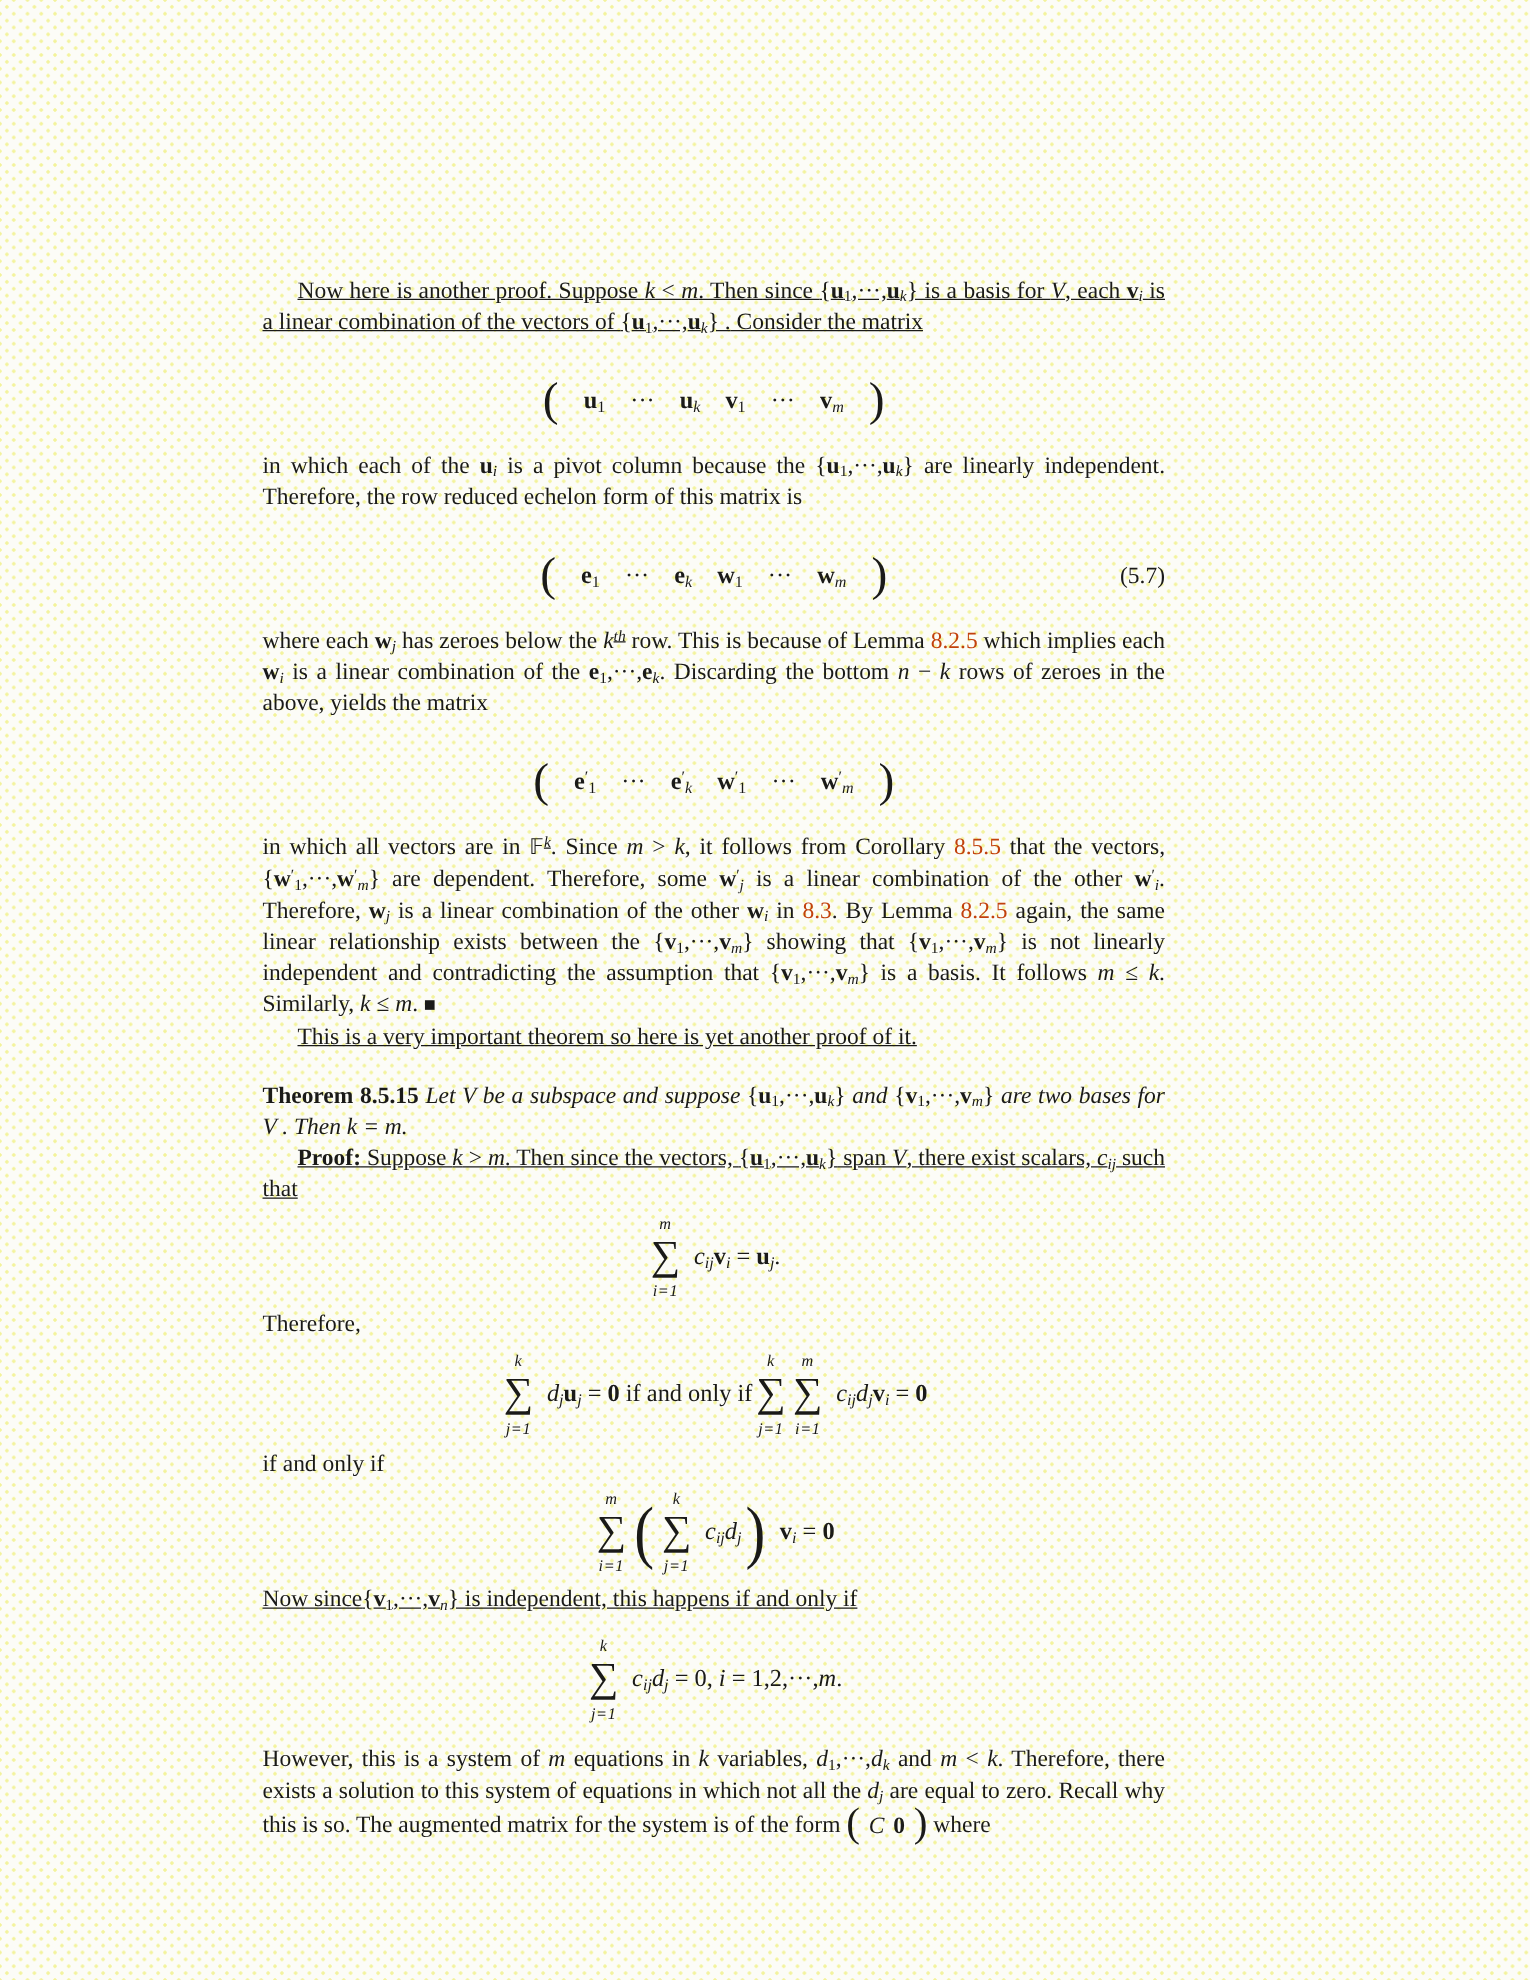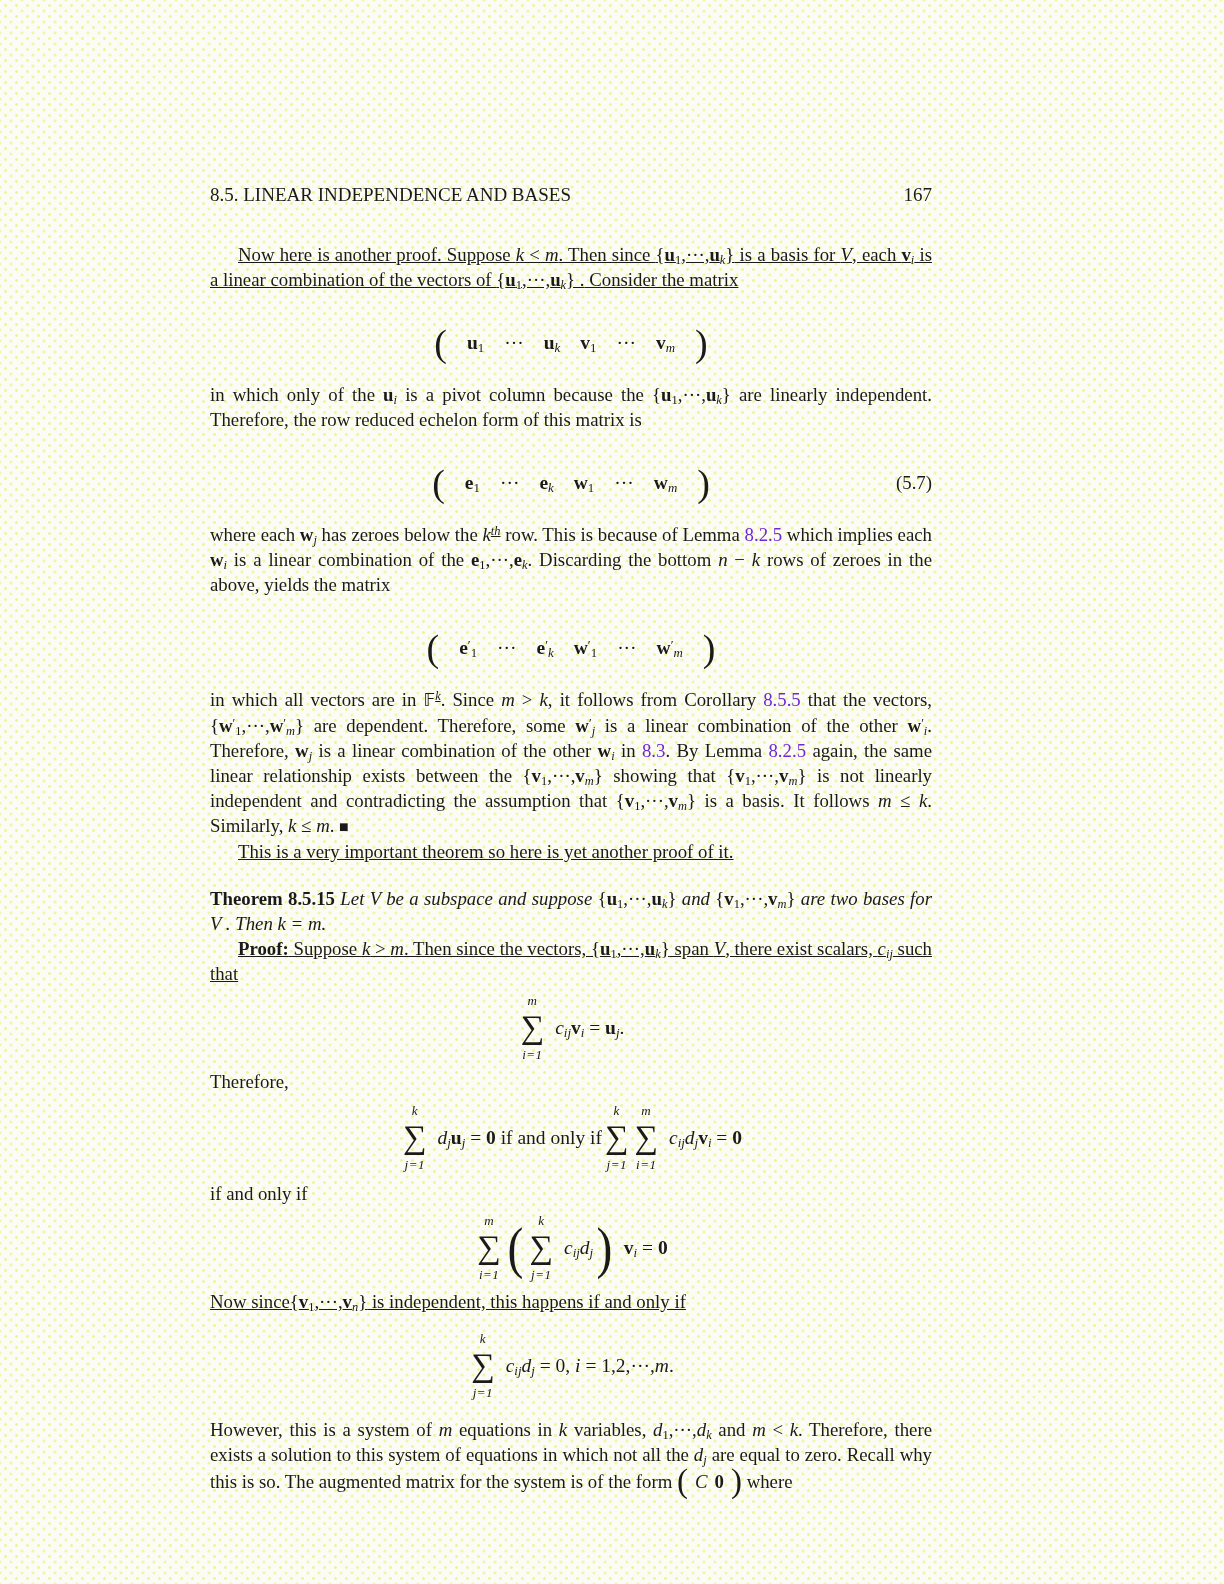--- a/index.html
+++ b/index.html
@@ -17,21 +17,21 @@
   .page{width:722px;margin-left:210px;padding-top:184px;}
   .hdr{display:flex;justify-content:space-between;align-items:baseline;font-size:19px;}
   p{margin:0;font-size:18.8px;line-height:25px;text-align:justify;}
   .ind{text-indent:28px;text-decoration:underline;}
   .it{font-style:italic;}
   .bd{font-weight:bold;}
   .vec{font-weight:bold;}
   .sub{font-size:0.66em;vertical-align:-0.25em;line-height:0;}
   .sup{font-size:0.66em;vertical-align:0.45em;line-height:0;text-decoration:underline;}
   .pr{font-size:0.66em;vertical-align:0.42em;line-height:0;}
-  .lnk{color:#6d28d9;cursor:pointer;}
+  .lnk{color:#c2410c;cursor:pointer;}
   .qed{font-size:0.85em;}
   .bb{font-family:"DejaVu Sans",sans-serif;font-size:0.92em;}
   .gapM{margin-left:20px;}
   .gapS{margin-left:7px;}
   .bp{font-size:38px;font-weight:300;line-height:0;vertical-align:middle;position:relative;top:-2px;}
   .bp2{font-size:33px;font-weight:300;line-height:1;vertical-align:middle;position:relative;top:-2px;}
   .eq{display:flex;justify-content:center;align-items:center;position:relative;font-size:19.5px;}
   .eq .mrow{line-height:1;}
   .mateq{min-height:50px;}
   .eqno{position:absolute;right:0;top:50%;transform:translateY(-50%);font-size:18.8px;}
@@ -45,32 +45,28 @@
   .mt18{margin-top:18px;} .mt14{margin-top:26px;} .mt10{margin-top:10px;}
   .mt8{margin-top:8px;} .mt6{margin-top:6px;} .mt2{margin-top:2px;text-decoration:underline;}
   .mb18{margin-bottom:18px;} .mb14{margin-bottom:14px;} .mb10{margin-bottom:10px;} .mb8{margin-bottom:8px;}
   .eqpadl{padding-left:8px;}
 </style>
 </head>
 <body>
 
 <div class="page">
 
-  <div class="hdr">
-    <span>8.5.  LINEAR INDEPENDENCE AND BASES</span>
-    <span>167</span>
-  </div>
 
   <p class="ind mt36"><span>Now here is another proof.  Suppose </span><span class="it">k</span><span> &lt; </span><span class="it">m</span><span>. Then since </span><span>{</span><span class="vec">u</span><span class="sub">1</span><span>,···,</span><span class="vec">u</span><span class="sub it">k</span><span>}</span><span> is a basis for </span><span class="it">V</span><span>, each </span><span class="vec">v</span><span class="sub it">i</span><span> is a linear combination of the vectors of </span><span>{</span><span class="vec">u</span><span class="sub">1</span><span>,···,</span><span class="vec">u</span><span class="sub it">k</span><span>} .</span><span> Consider the matrix</span></p>
 
   <div class="eq mateq mt14 mb14">
     <span class="mrow"><span class="bp">(</span><span class="vec gapM">u</span><span class="sub">1</span><span class="gapM">···</span><span class="vec gapM">u</span><span class="sub it">k</span><span class="vec gapM">v</span><span class="sub">1</span><span class="gapM">···</span><span class="vec gapM">v</span><span class="sub it">m</span><span class="bp gapM">)</span></span>
   </div>
 
-  <p><span>in which only of the </span><span class="vec">u</span><span class="sub it">i</span><span> is a pivot column because the </span><span>{</span><span class="vec">u</span><span class="sub">1</span><span>,···,</span><span class="vec">u</span><span class="sub it">k</span><span>}</span><span> are linearly independent. Therefore, the row reduced echelon form of this matrix is</span></p>
+  <p><span>in which each of the </span><span class="vec">u</span><span class="sub it">i</span><span> is a pivot column because the </span><span>{</span><span class="vec">u</span><span class="sub">1</span><span>,···,</span><span class="vec">u</span><span class="sub it">k</span><span>}</span><span> are linearly independent. Therefore, the row reduced echelon form of this matrix is</span></p>
 
   <div class="eq mateq mt14 mb14">
     <span class="mrow"><span class="bp">(</span><span class="vec gapM">e</span><span class="sub">1</span><span class="gapM">···</span><span class="vec gapM">e</span><span class="sub it">k</span><span class="vec gapM">w</span><span class="sub">1</span><span class="gapM">···</span><span class="vec gapM">w</span><span class="sub it">m</span><span class="bp gapM">)</span></span>
     <span class="eqno">(5.7)</span>
   </div>
 
   <p><span>where each </span><span class="vec">w</span><span class="sub it">j</span><span> has zeroes below the </span><span class="it">k</span><span class="sup it">th</span><span> row. This is because of Lemma </span><span class="lnk">8.2.5</span><span> which implies each </span><span class="vec">w</span><span class="sub it">i</span><span> is a linear combination of the </span><span class="vec">e</span><span class="sub">1</span><span>,···,</span><span class="vec">e</span><span class="sub it">k</span><span>. Discarding the bottom </span><span class="it">n</span><span> − </span><span class="it">k</span><span> rows of zeroes in the above, yields the matrix</span></p>
 
   <div class="eq mateq mt14 mb14">
     <span class="mrow"><span class="bp">(</span><span class="vec gapM">e</span><span class="pr">′</span><span class="sub">1</span><span class="gapM">···</span><span class="vec gapM">e</span><span class="pr">′</span><span class="sub it">k</span><span class="vec gapM">w</span><span class="pr">′</span><span class="sub">1</span><span class="gapM">···</span><span class="vec gapM">w</span><span class="pr">′</span><span class="sub it">m</span><span class="bp gapM">)</span></span>

